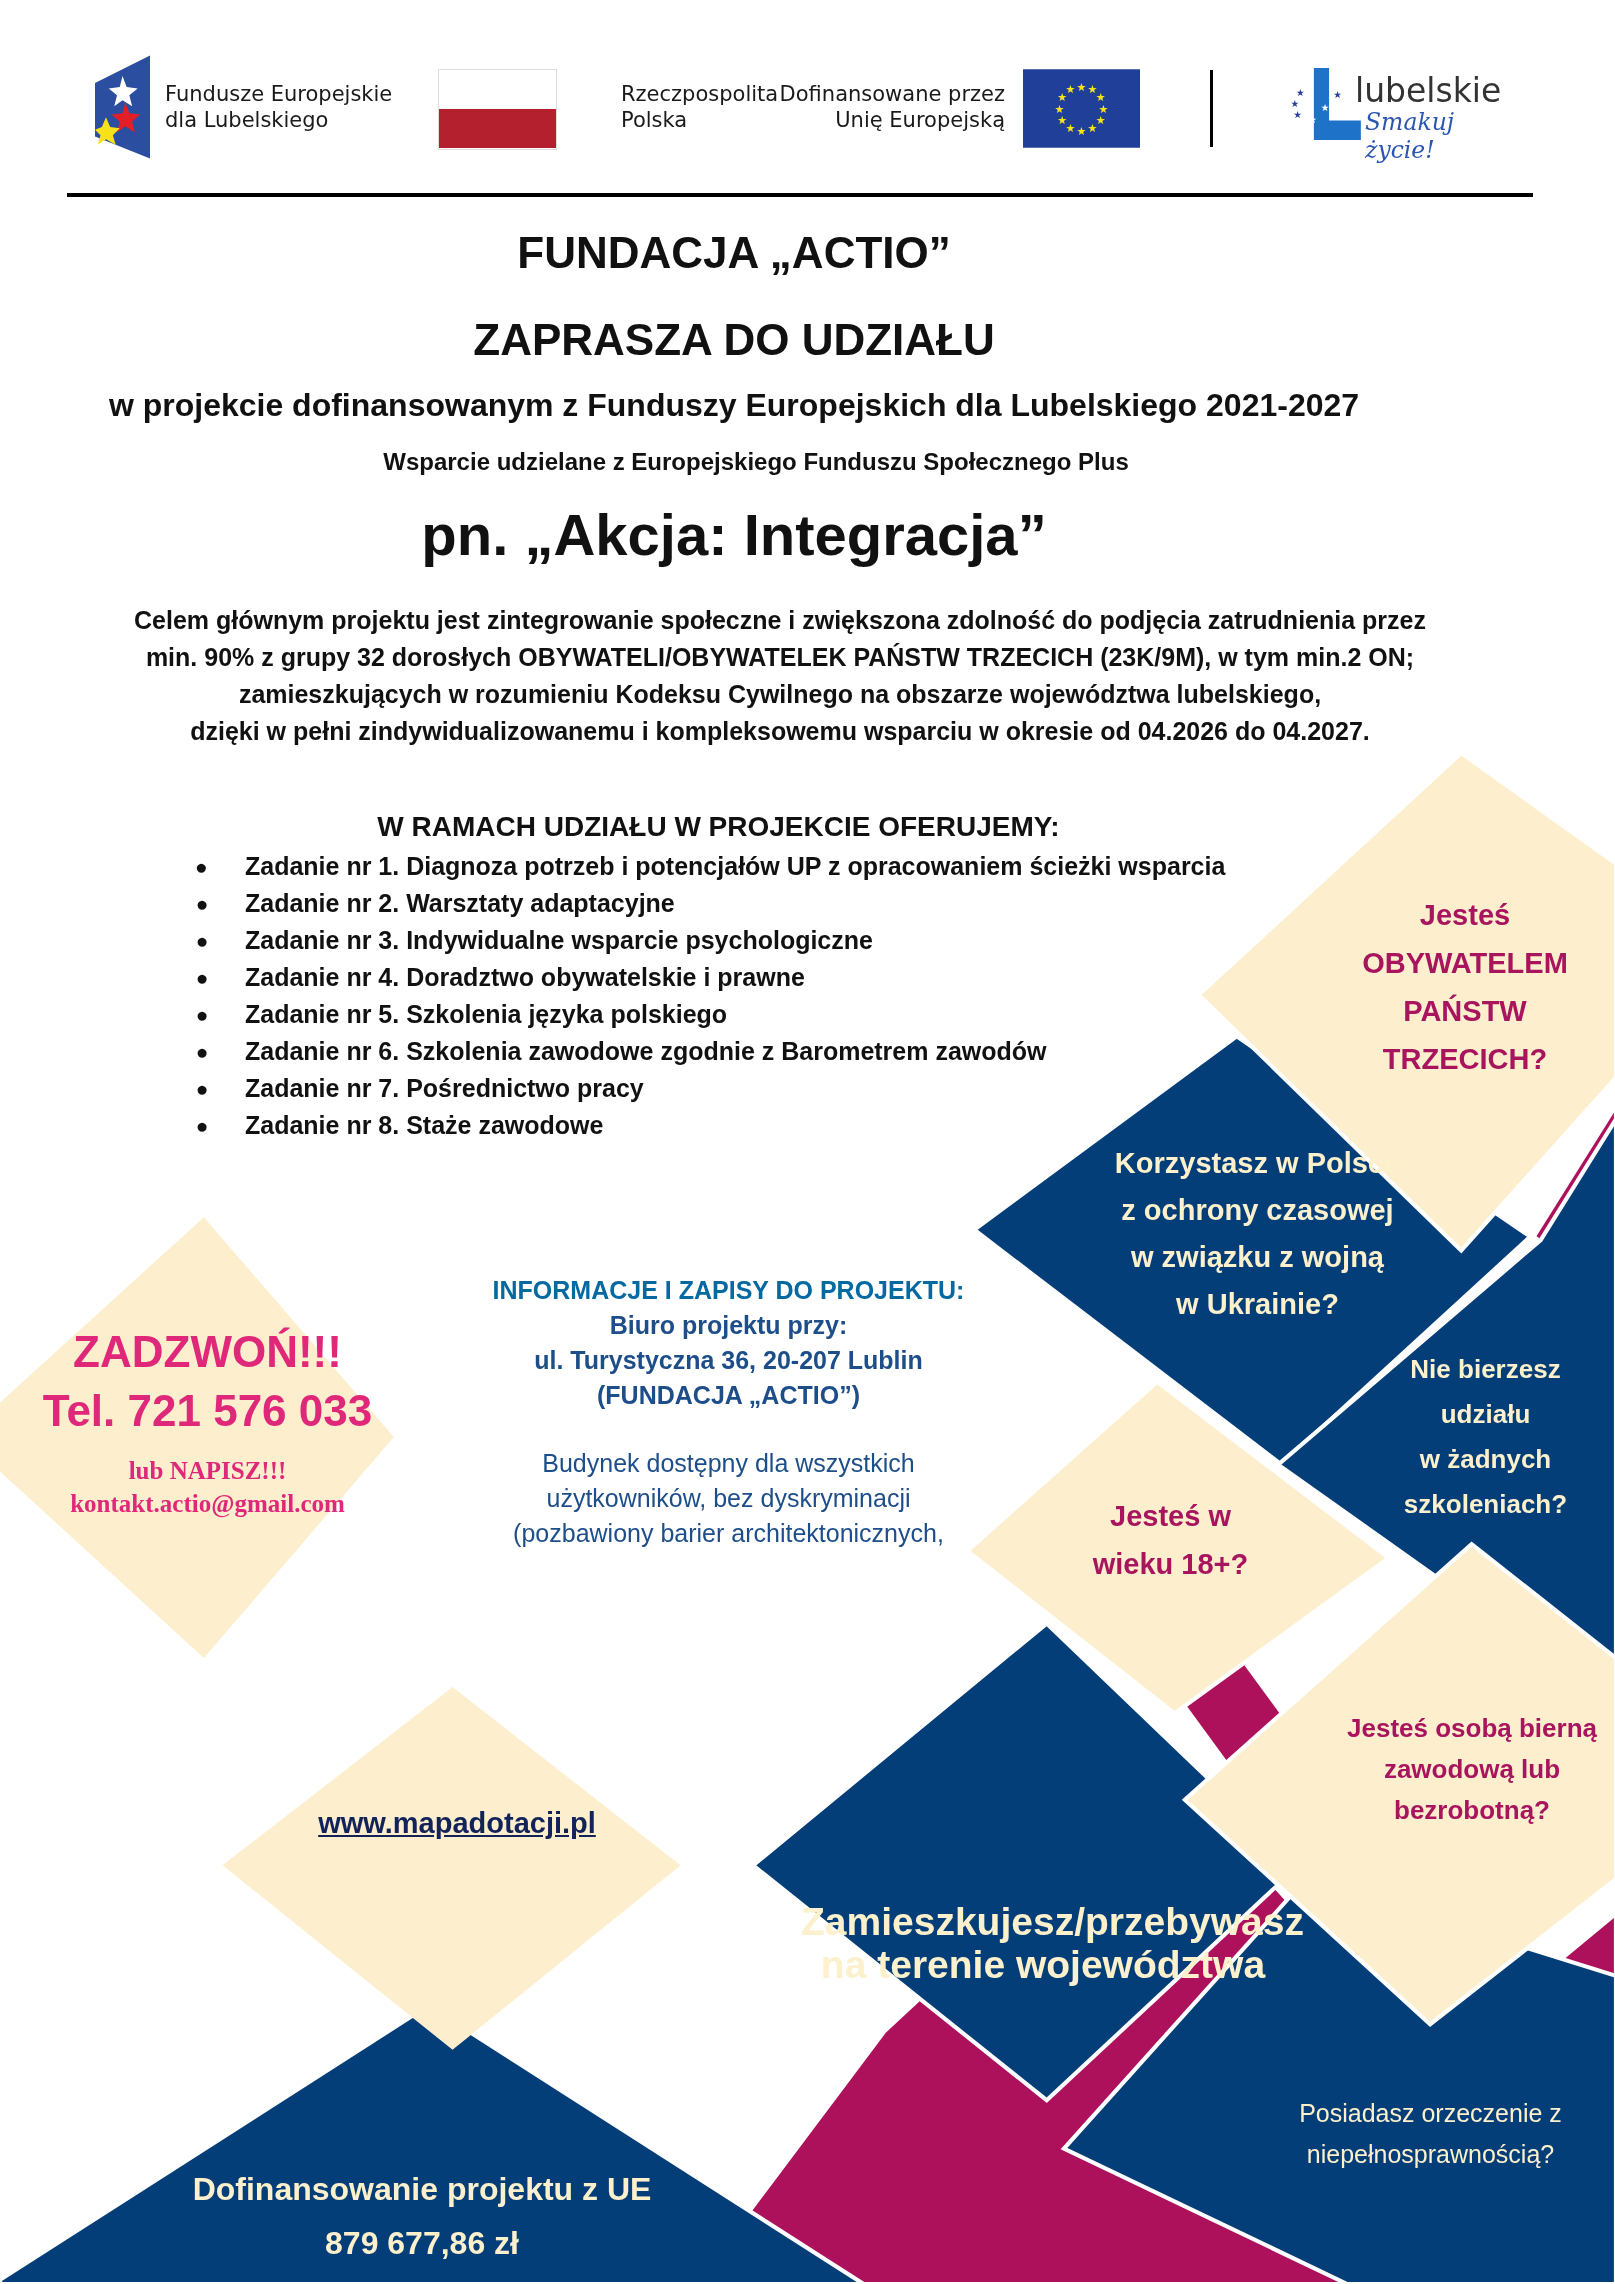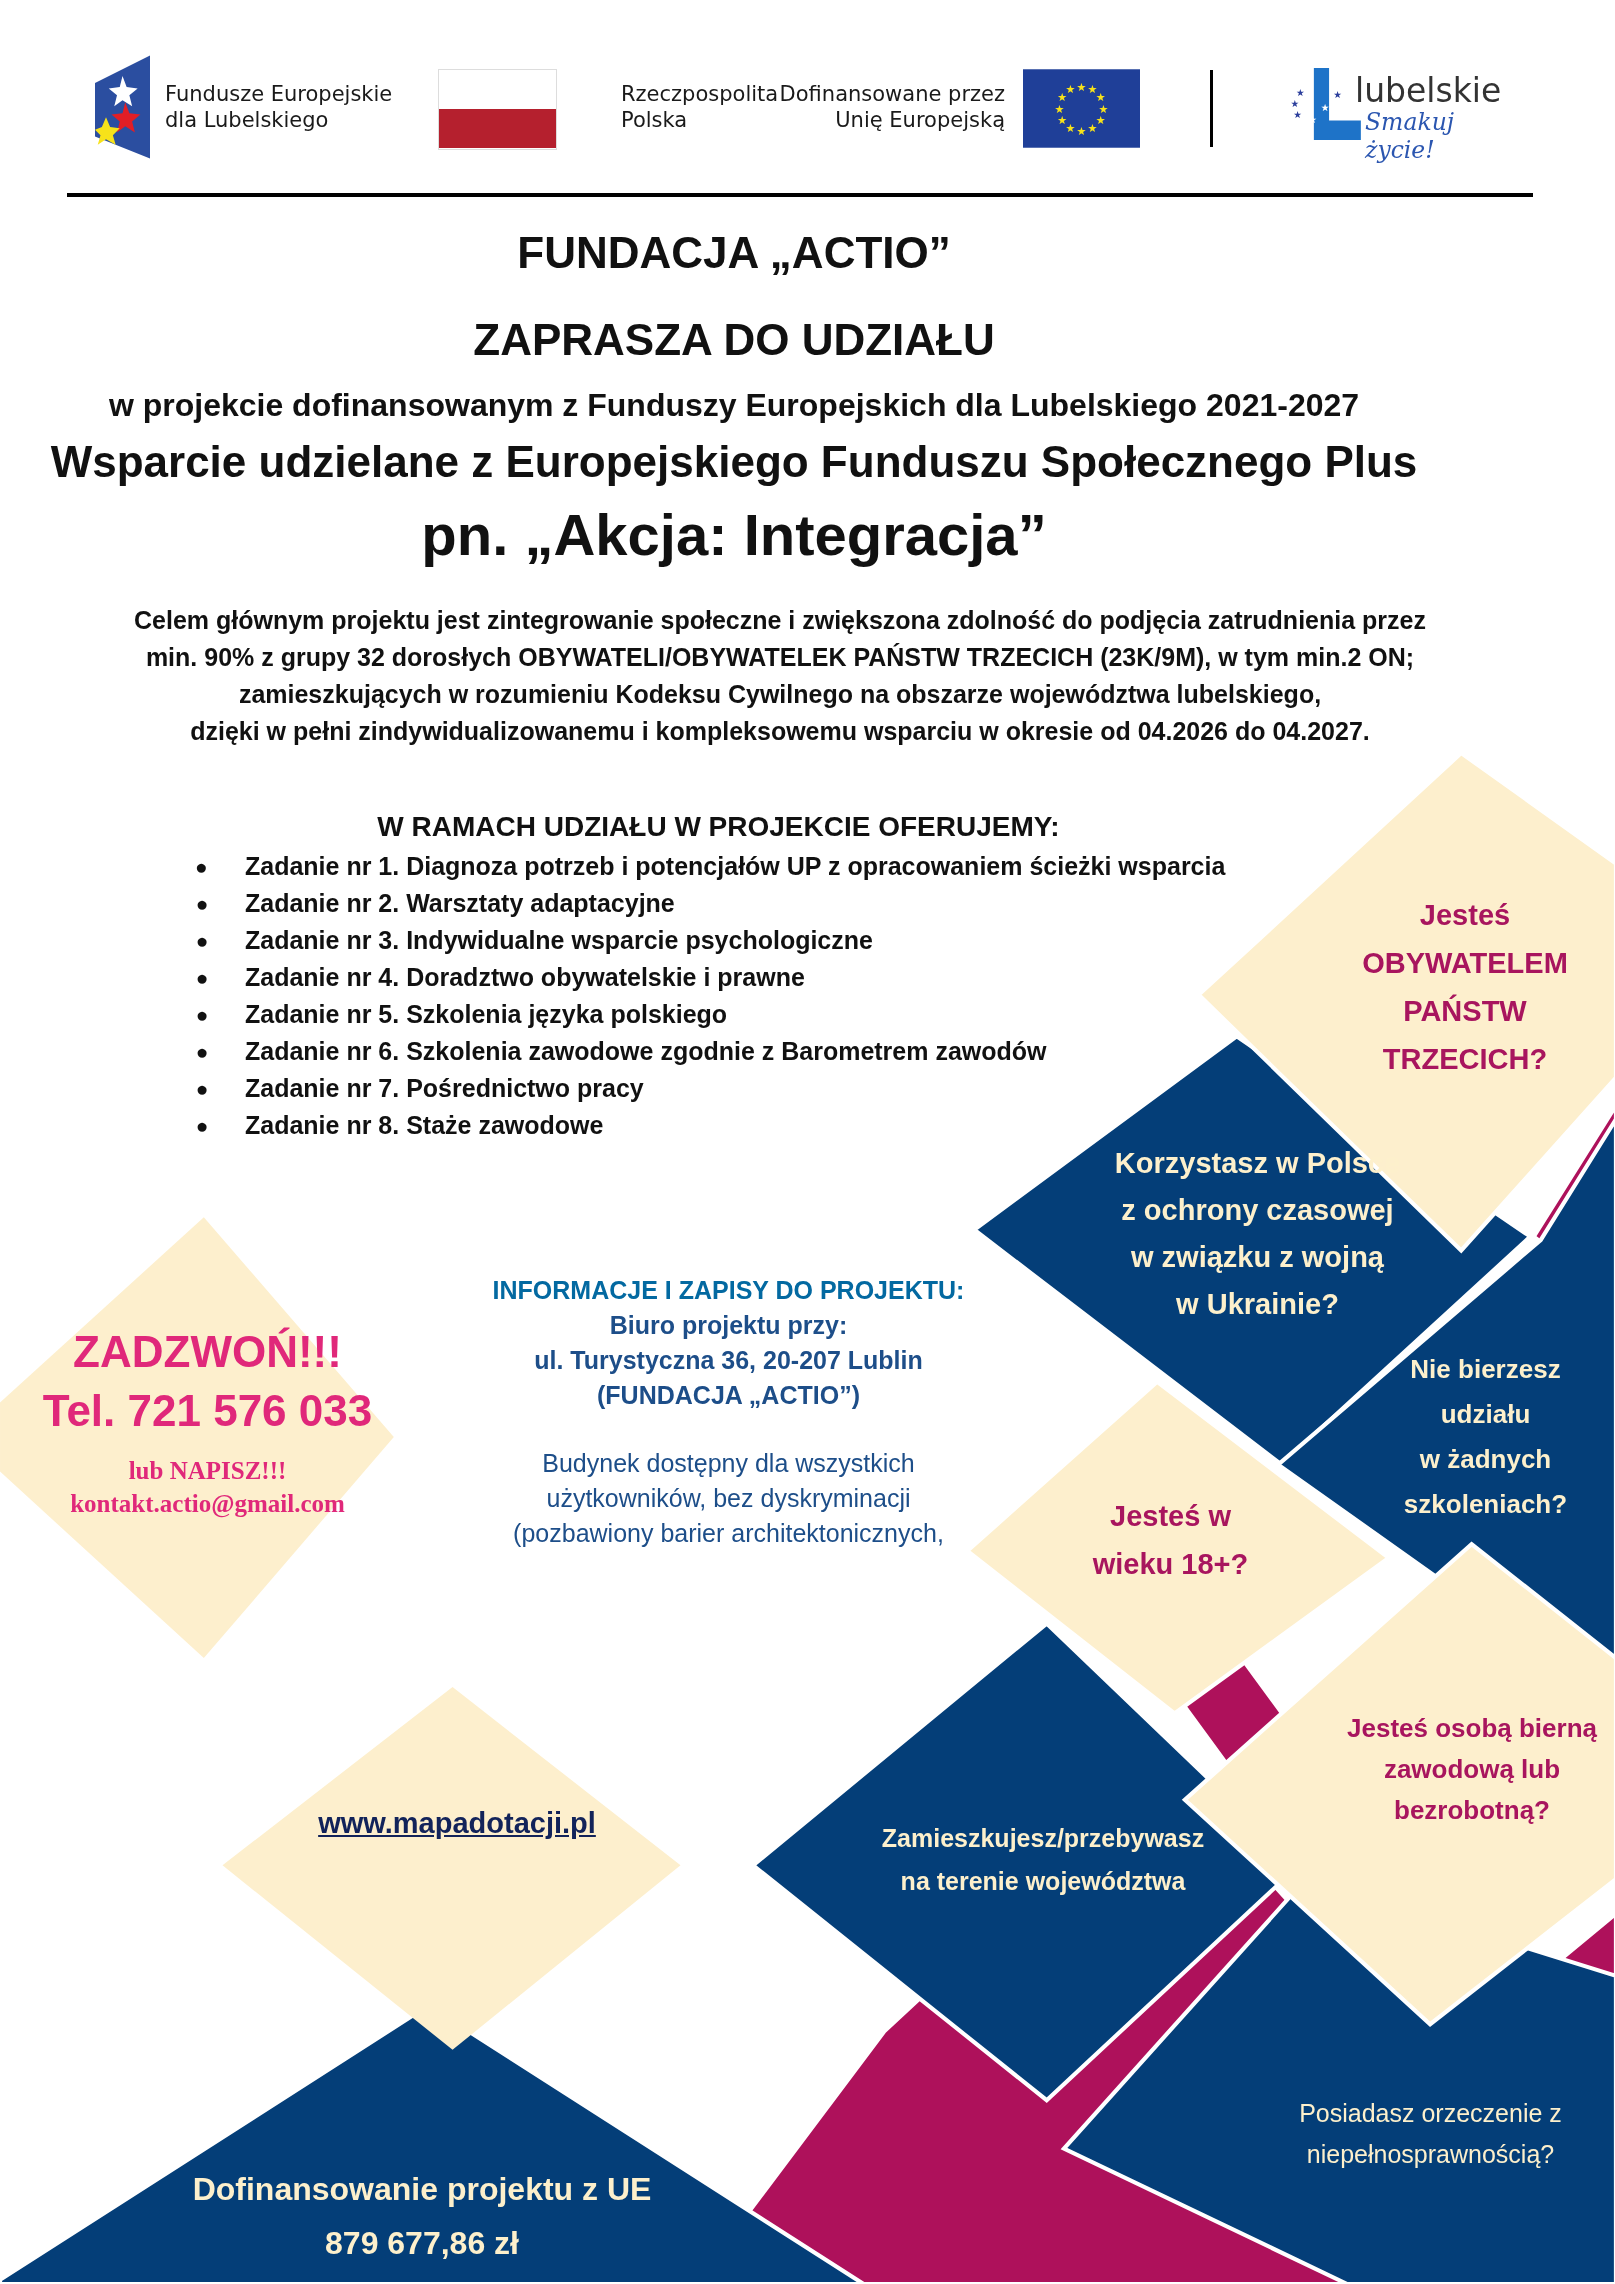--- a/index.html
+++ b/index.html
@@ -11,21 +11,21 @@
   
   .logo-text { font-family: "DejaVu Sans", sans-serif; font-size: 21px; line-height: 26px; color: #1a1a1a; }
   .header-rule { left: 67px; top: 193px; width: 1466px; height: 3.5px; background: #000; }
   .header-divider { left: 1210px; top: 70px; width: 2.8px; height: 77px; background: #000; }
 
   
   .center-text { left: 0; width: 1468px; text-align: center; font-weight: bold; }
   .t1 { top: 225px; font-size: 44px; line-height: 55px; }
   .t2 { top: 312px; font-size: 44px; line-height: 55px; }
   .t3 { top: 384px; font-size: 32px; line-height: 43px; }
-  .t4 { top: 440px; font-size: 44px; line-height: 43px; }
+  .t4 { top: 440px; font-size: 24px; line-height: 43px; margin-left: 22px; }
   .t5 { top: 497px; font-size: 58px; line-height: 76px; }
 
   .goal { left: 41px; width: 1478px; top: 602px; text-align: center; font-weight: bold;
           font-size: 25px; line-height: 37px; }
   .goal div { white-space: nowrap; }
 
   .offer-title { left: 221px; width: 995px; top: 807px; text-align: center; font-weight: bold;
                  font-size: 28px; line-height: 39px; }
   .tasks { left: 195px; top: 848px; width: 1092px; margin: 0; padding: 0; list-style: none; }
   .tasks li { position: relative; padding-left: 50px; font-weight: bold; font-size: 25px; line-height: 37px; }
@@ -228,21 +228,21 @@
   <div>Jesteś w</div>
     <div>wieku 18+?</div>
 </div>
 
 <div class="abs dtext magenta" style="left:1313px;top:1708px;width:318px;font-size:26px;line-height:41px;">
   <div>Jesteś osobą bierną</div>
     <div>zawodową lub</div>
   <div>bezrobotną?</div>
 </div>
 
-<div class="abs dtext cream" style="left:801px;top:1817px;width:484px;font-size:25px;line-height:43px;">
+<div class="abs dtext cream" style="left:801px;top:1900px;width:484px;font-size:39px;line-height:43px;">
   <div>Zamieszkujesz/przebywasz</div>
     <div>na terenie województwa</div>
 </div>
 
 <div class="abs dtext cream" style="left:1244px;top:2093px;width:373px;font-size:25px;line-height:41px;font-weight:normal;">
   <div>Posiadasz orzeczenie z</div>
     <div>niepełnosprawnością?</div>
 </div>
 
 

